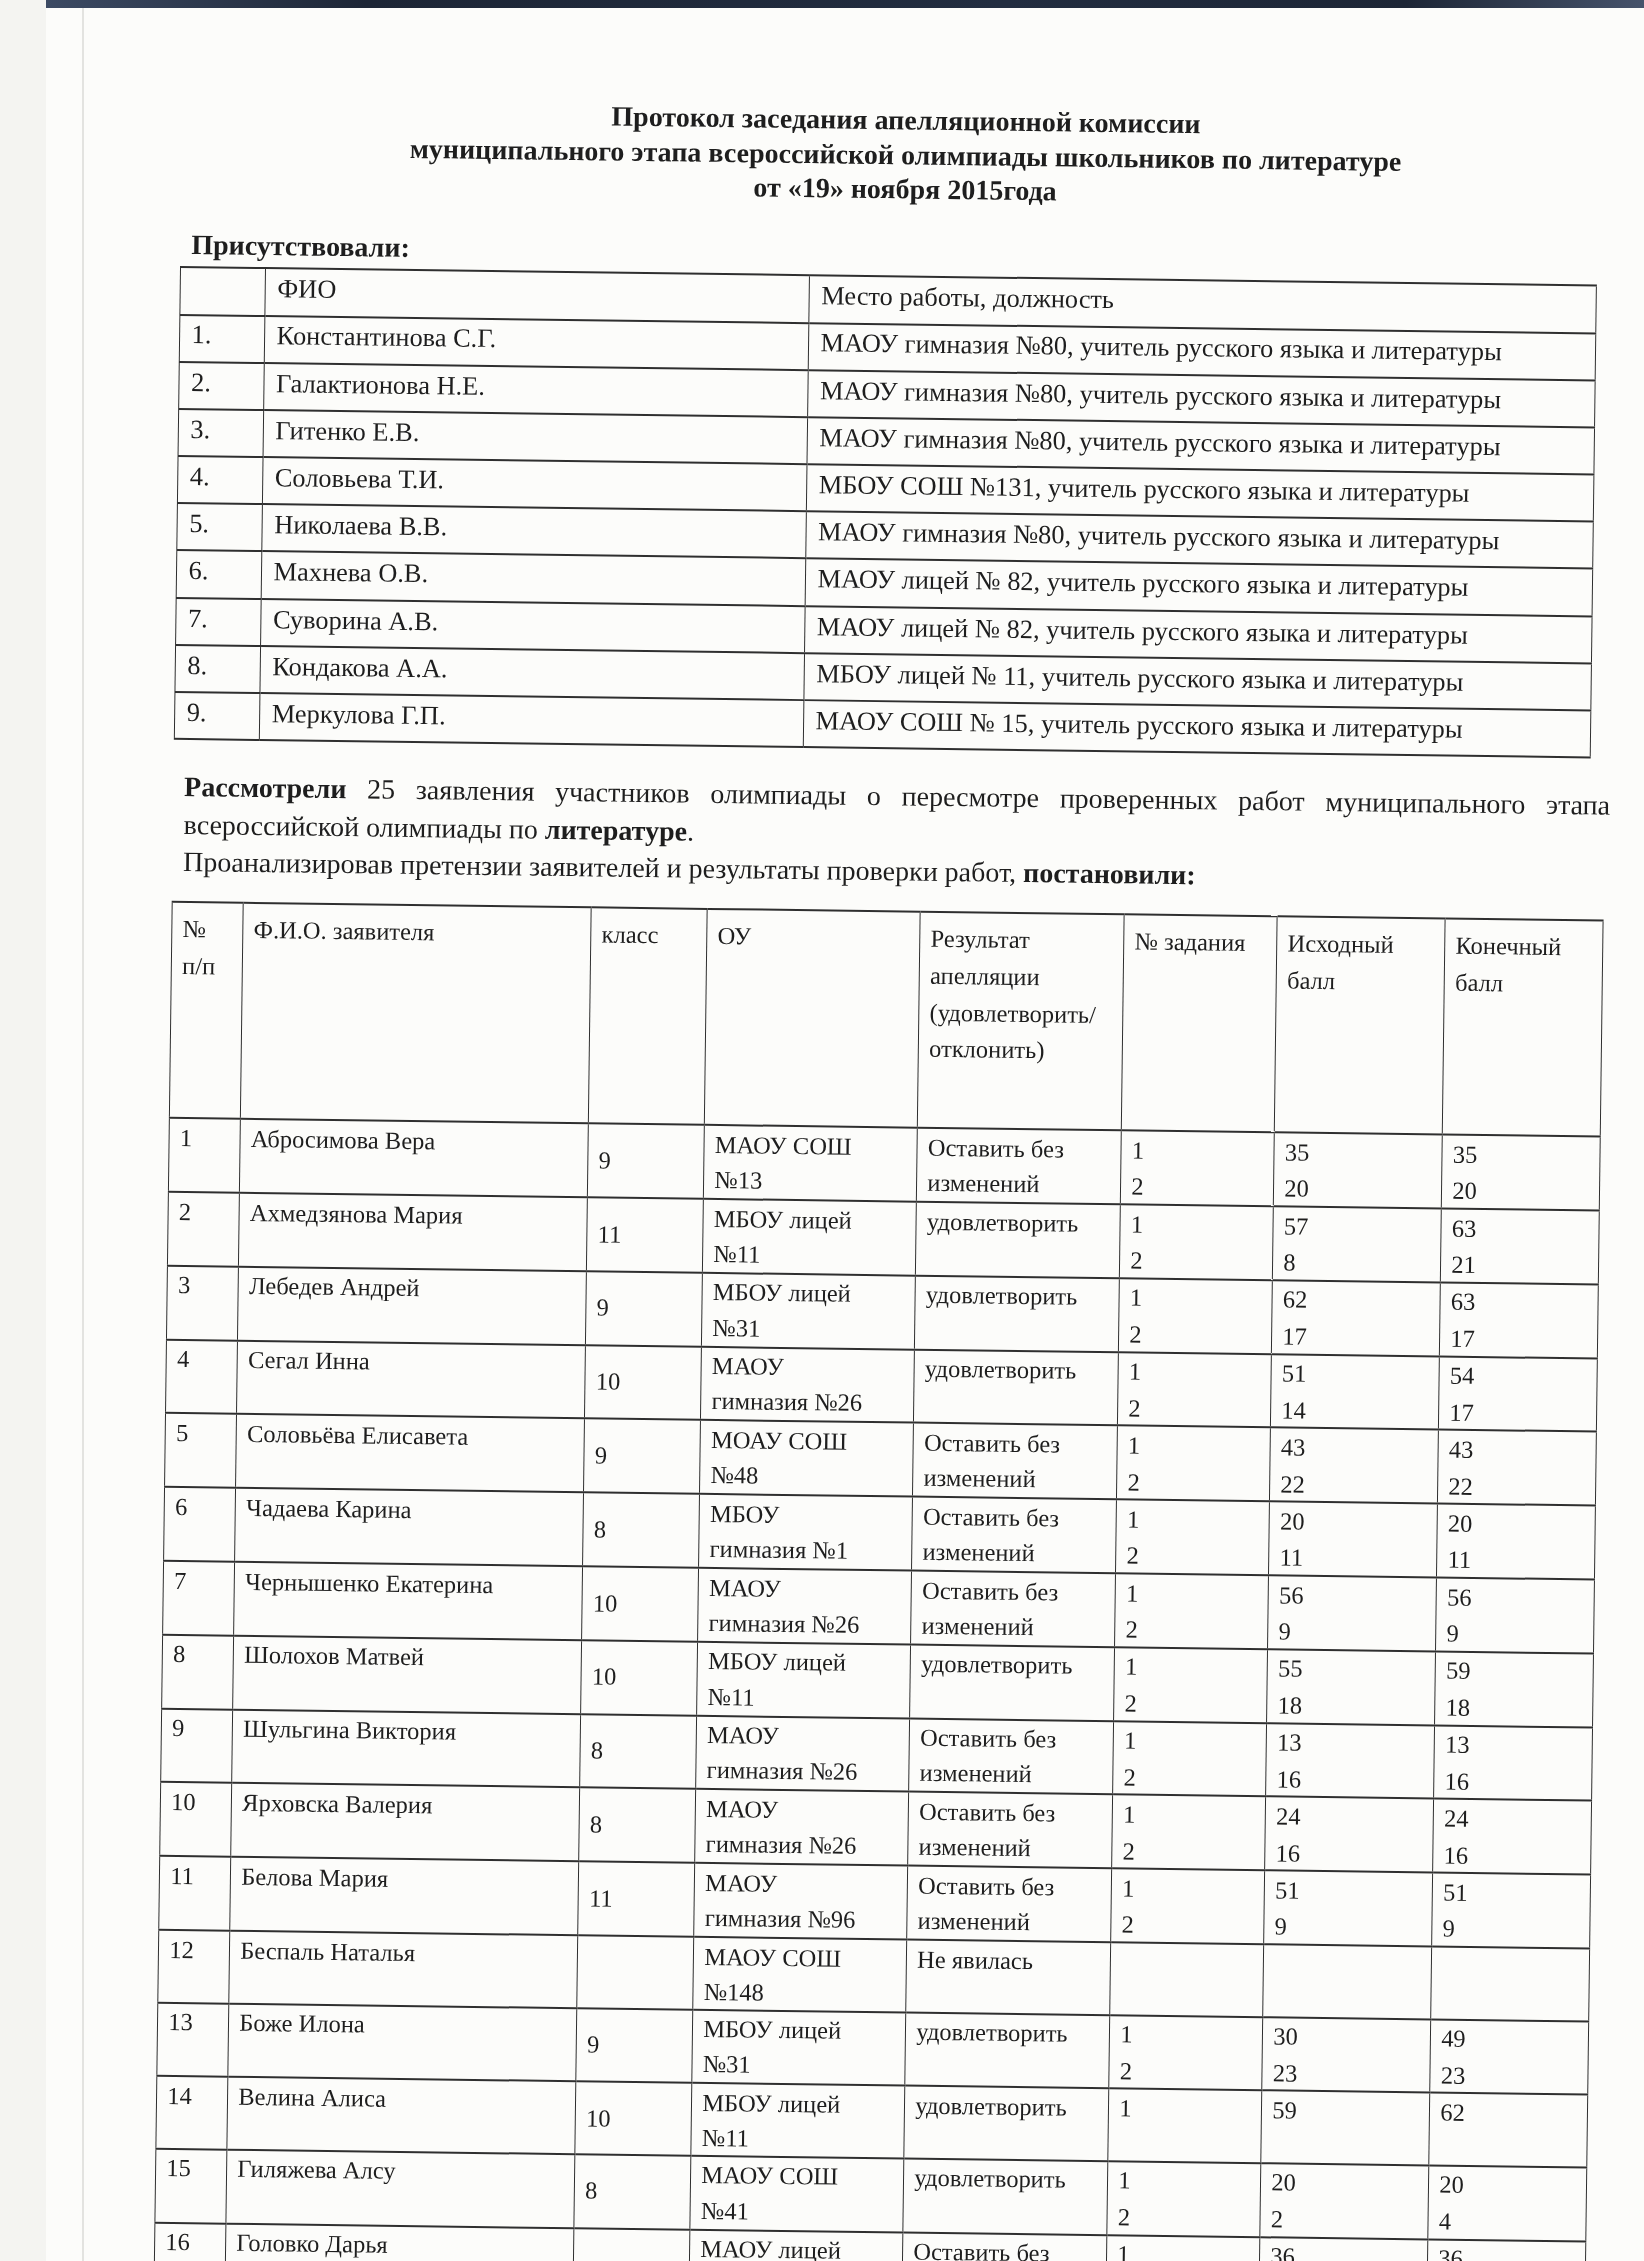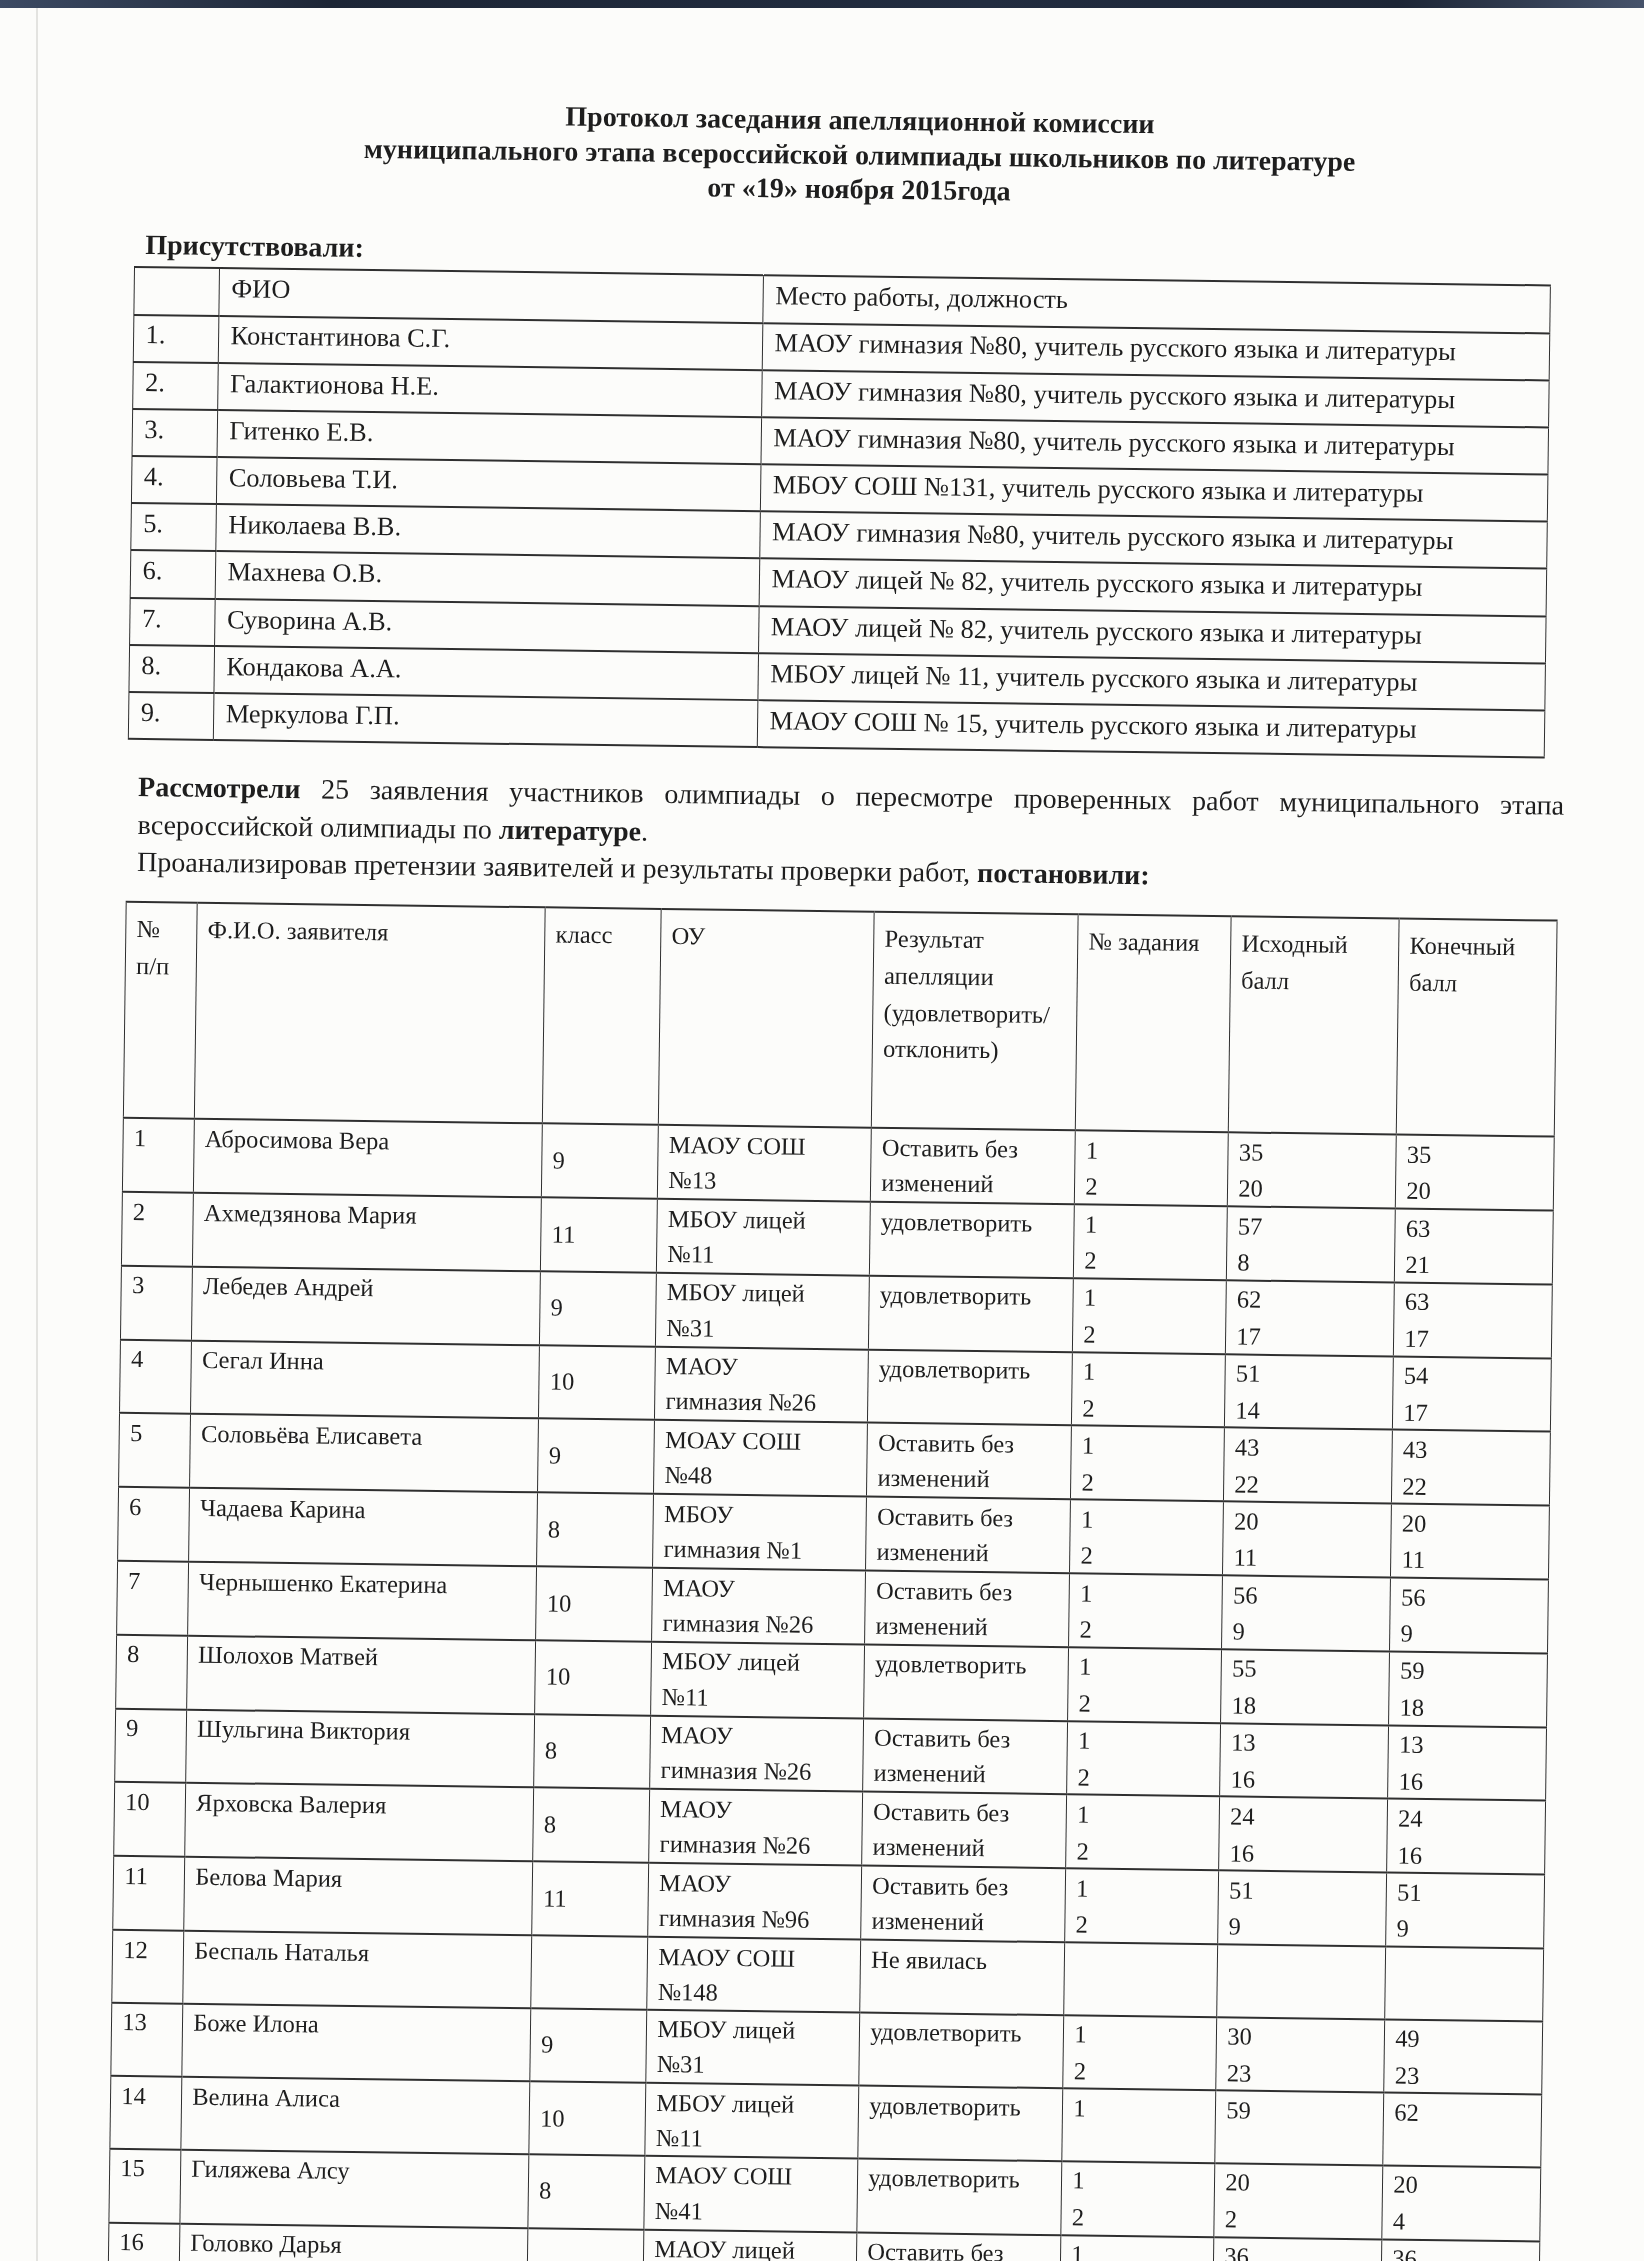--- a/index.html
+++ b/index.html
@@ -7,21 +7,21 @@
     --ink:#1e1e1e;
     --bd:#2f2f2f;
   }
   html,body{margin:0;padding:0;}
   body{
     width:1645px;height:2261px;position:relative;overflow:hidden;
     background:#f4f4f1;
     font-family:"Liberation Serif","DejaVu Serif",serif;
     color:var(--ink);
   }
-  .page{position:absolute;inset:0;background:var(--paper);}
+  .page{position:absolute;inset:0;background:var(--paper);margin-left:46px;}
   .scan-top-strip{position:absolute;top:0;left:0;width:100%;height:7.7px;
     background:linear-gradient(90deg,#3c4a63 0%,#1d2636 20%,#222d40 60%,#1d2636 85%,#46536b 100%);}
   .scan-left-line{position:absolute;top:7.7px;left:36px;width:1.9px;height:2253px;background:#e3e3e0;}
 
   .content{
     position:absolute;top:0;left:0;width:1645px;
     transform:rotate(0.75deg);
     transform-origin:142px 39px;
   }
 

